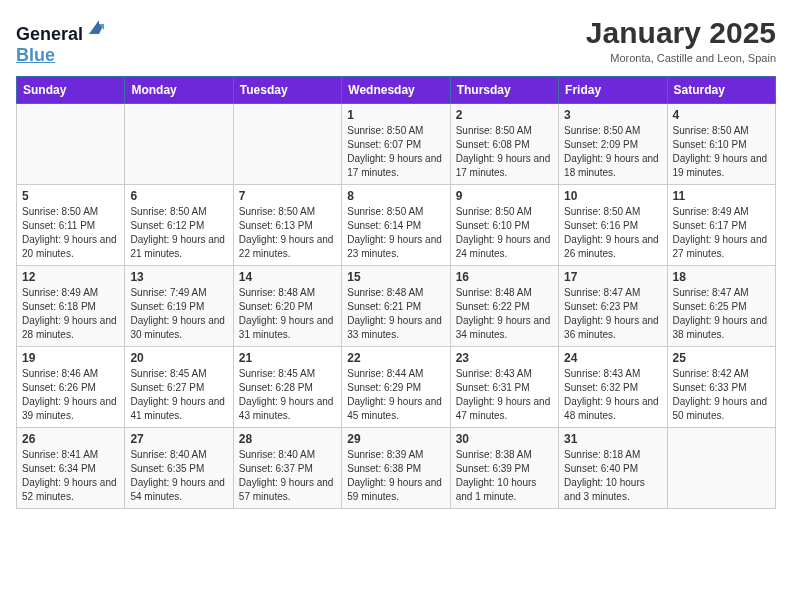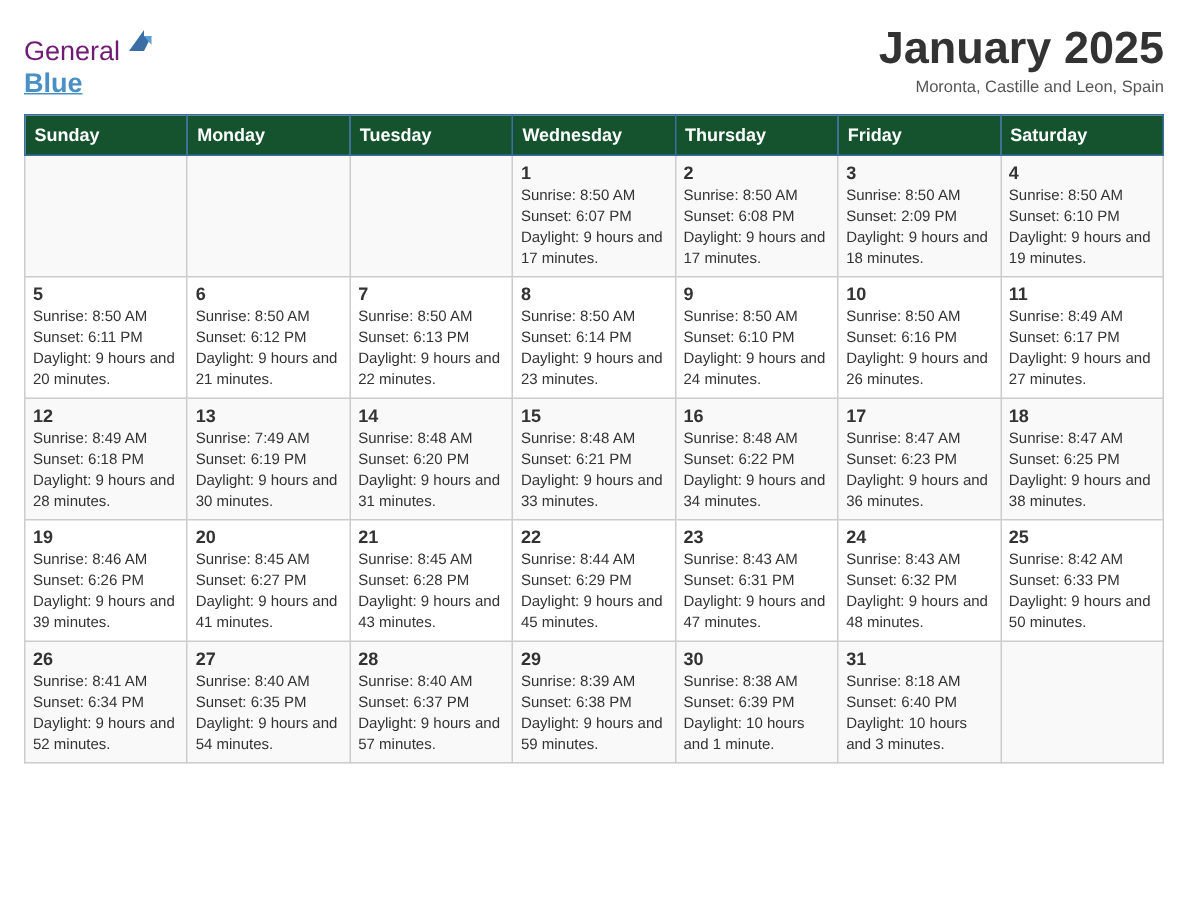--- a/index.html
+++ b/index.html
@@ -15,22 +15,22 @@
       justify-content: space-between;
       align-items: flex-start;
       margin-bottom: 10px;
     }
     .logo {
       display: flex;
       align-items: center;
     }
     .logo-text-general {
       font-size: 18px;
-      font-weight: normal;
-      color: #701a75;
+      font-weight: bold;
+      color: #0f172a;
     }
     .logo-text-blue {
       font-size: 18px;
       font-weight: bold;
       color: #4a90c4;
       text-decoration: underline;
     }
     .logo-icon {
       width: 24px;
       height: 24px;
@@ -48,21 +48,21 @@
       font-size: 11px;
       color: #555;
       margin-top: 2px;
     }
     table {
       width: 100%;
       border-collapse: collapse;
       font-size: 10.5px;
     }
     thead tr th {
-      background-color: #14532d;
+      background-color: #6d28d9;
       color: #fff;
       text-align: left;
       padding: 6px 6px;
       font-size: 12px;
       font-weight: bold;
       border: 1px solid #3a6ea5;
     }
     tbody tr td {
       border: 1px solid #ccc;
       vertical-align: top;

